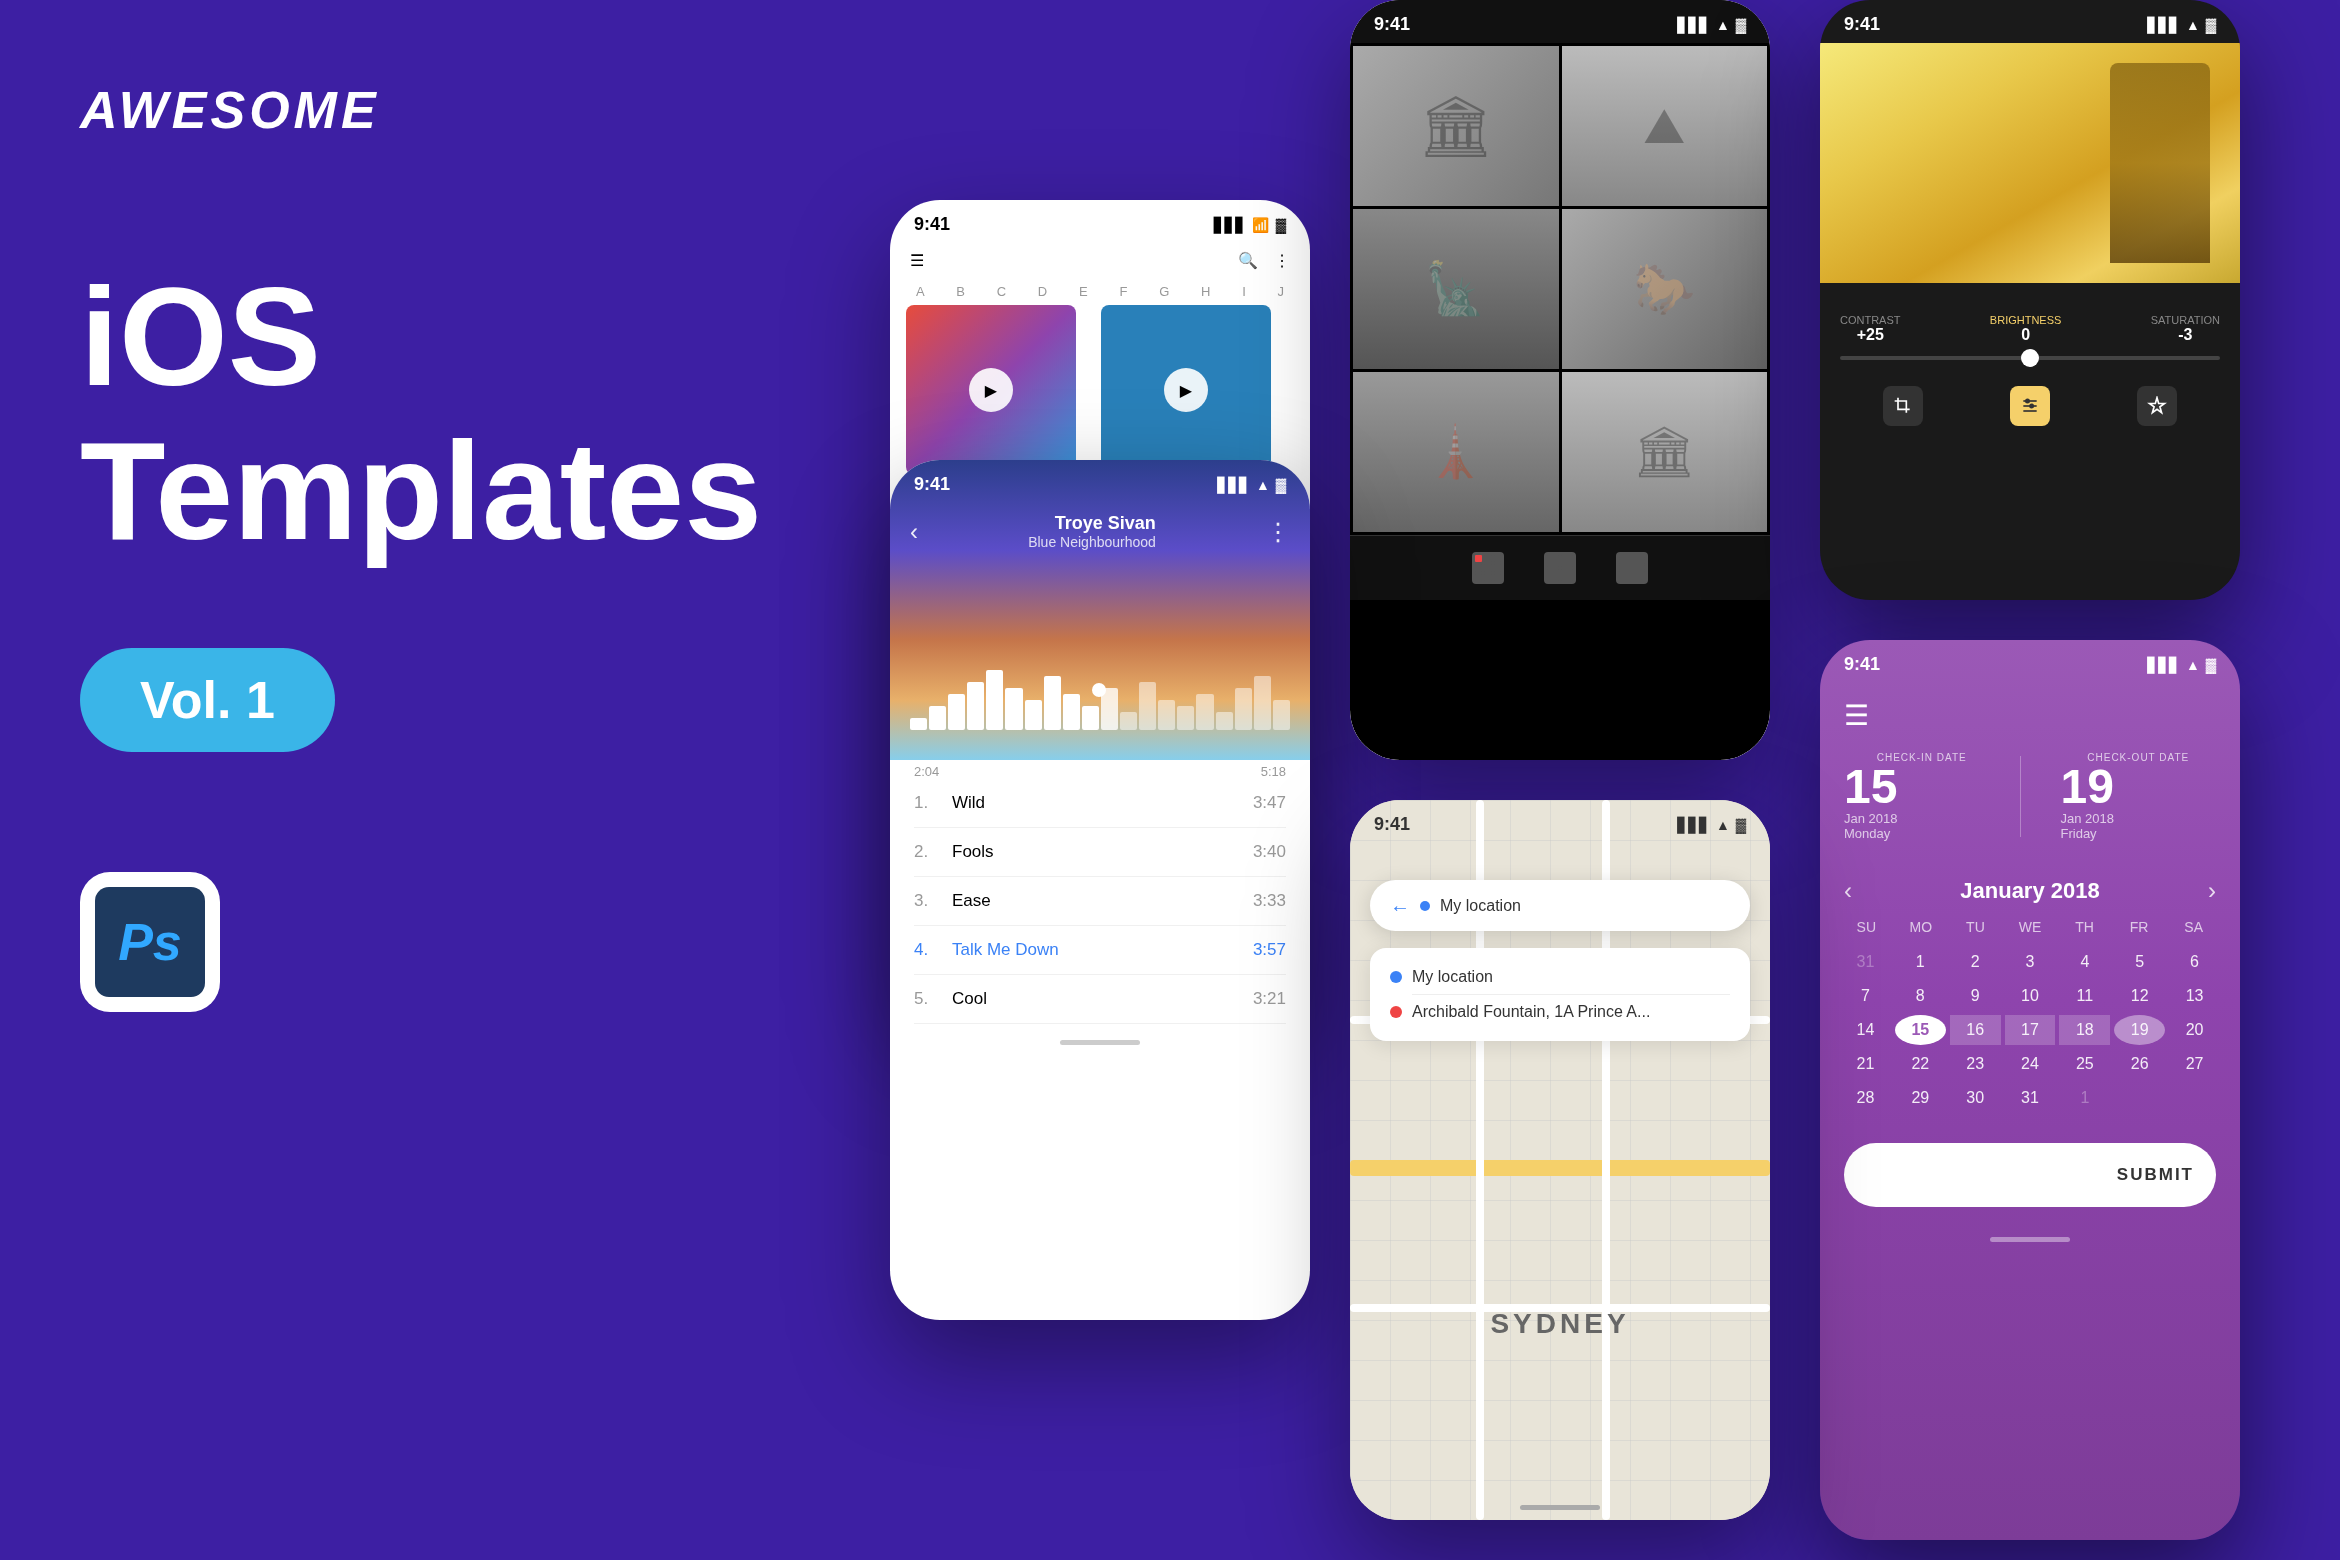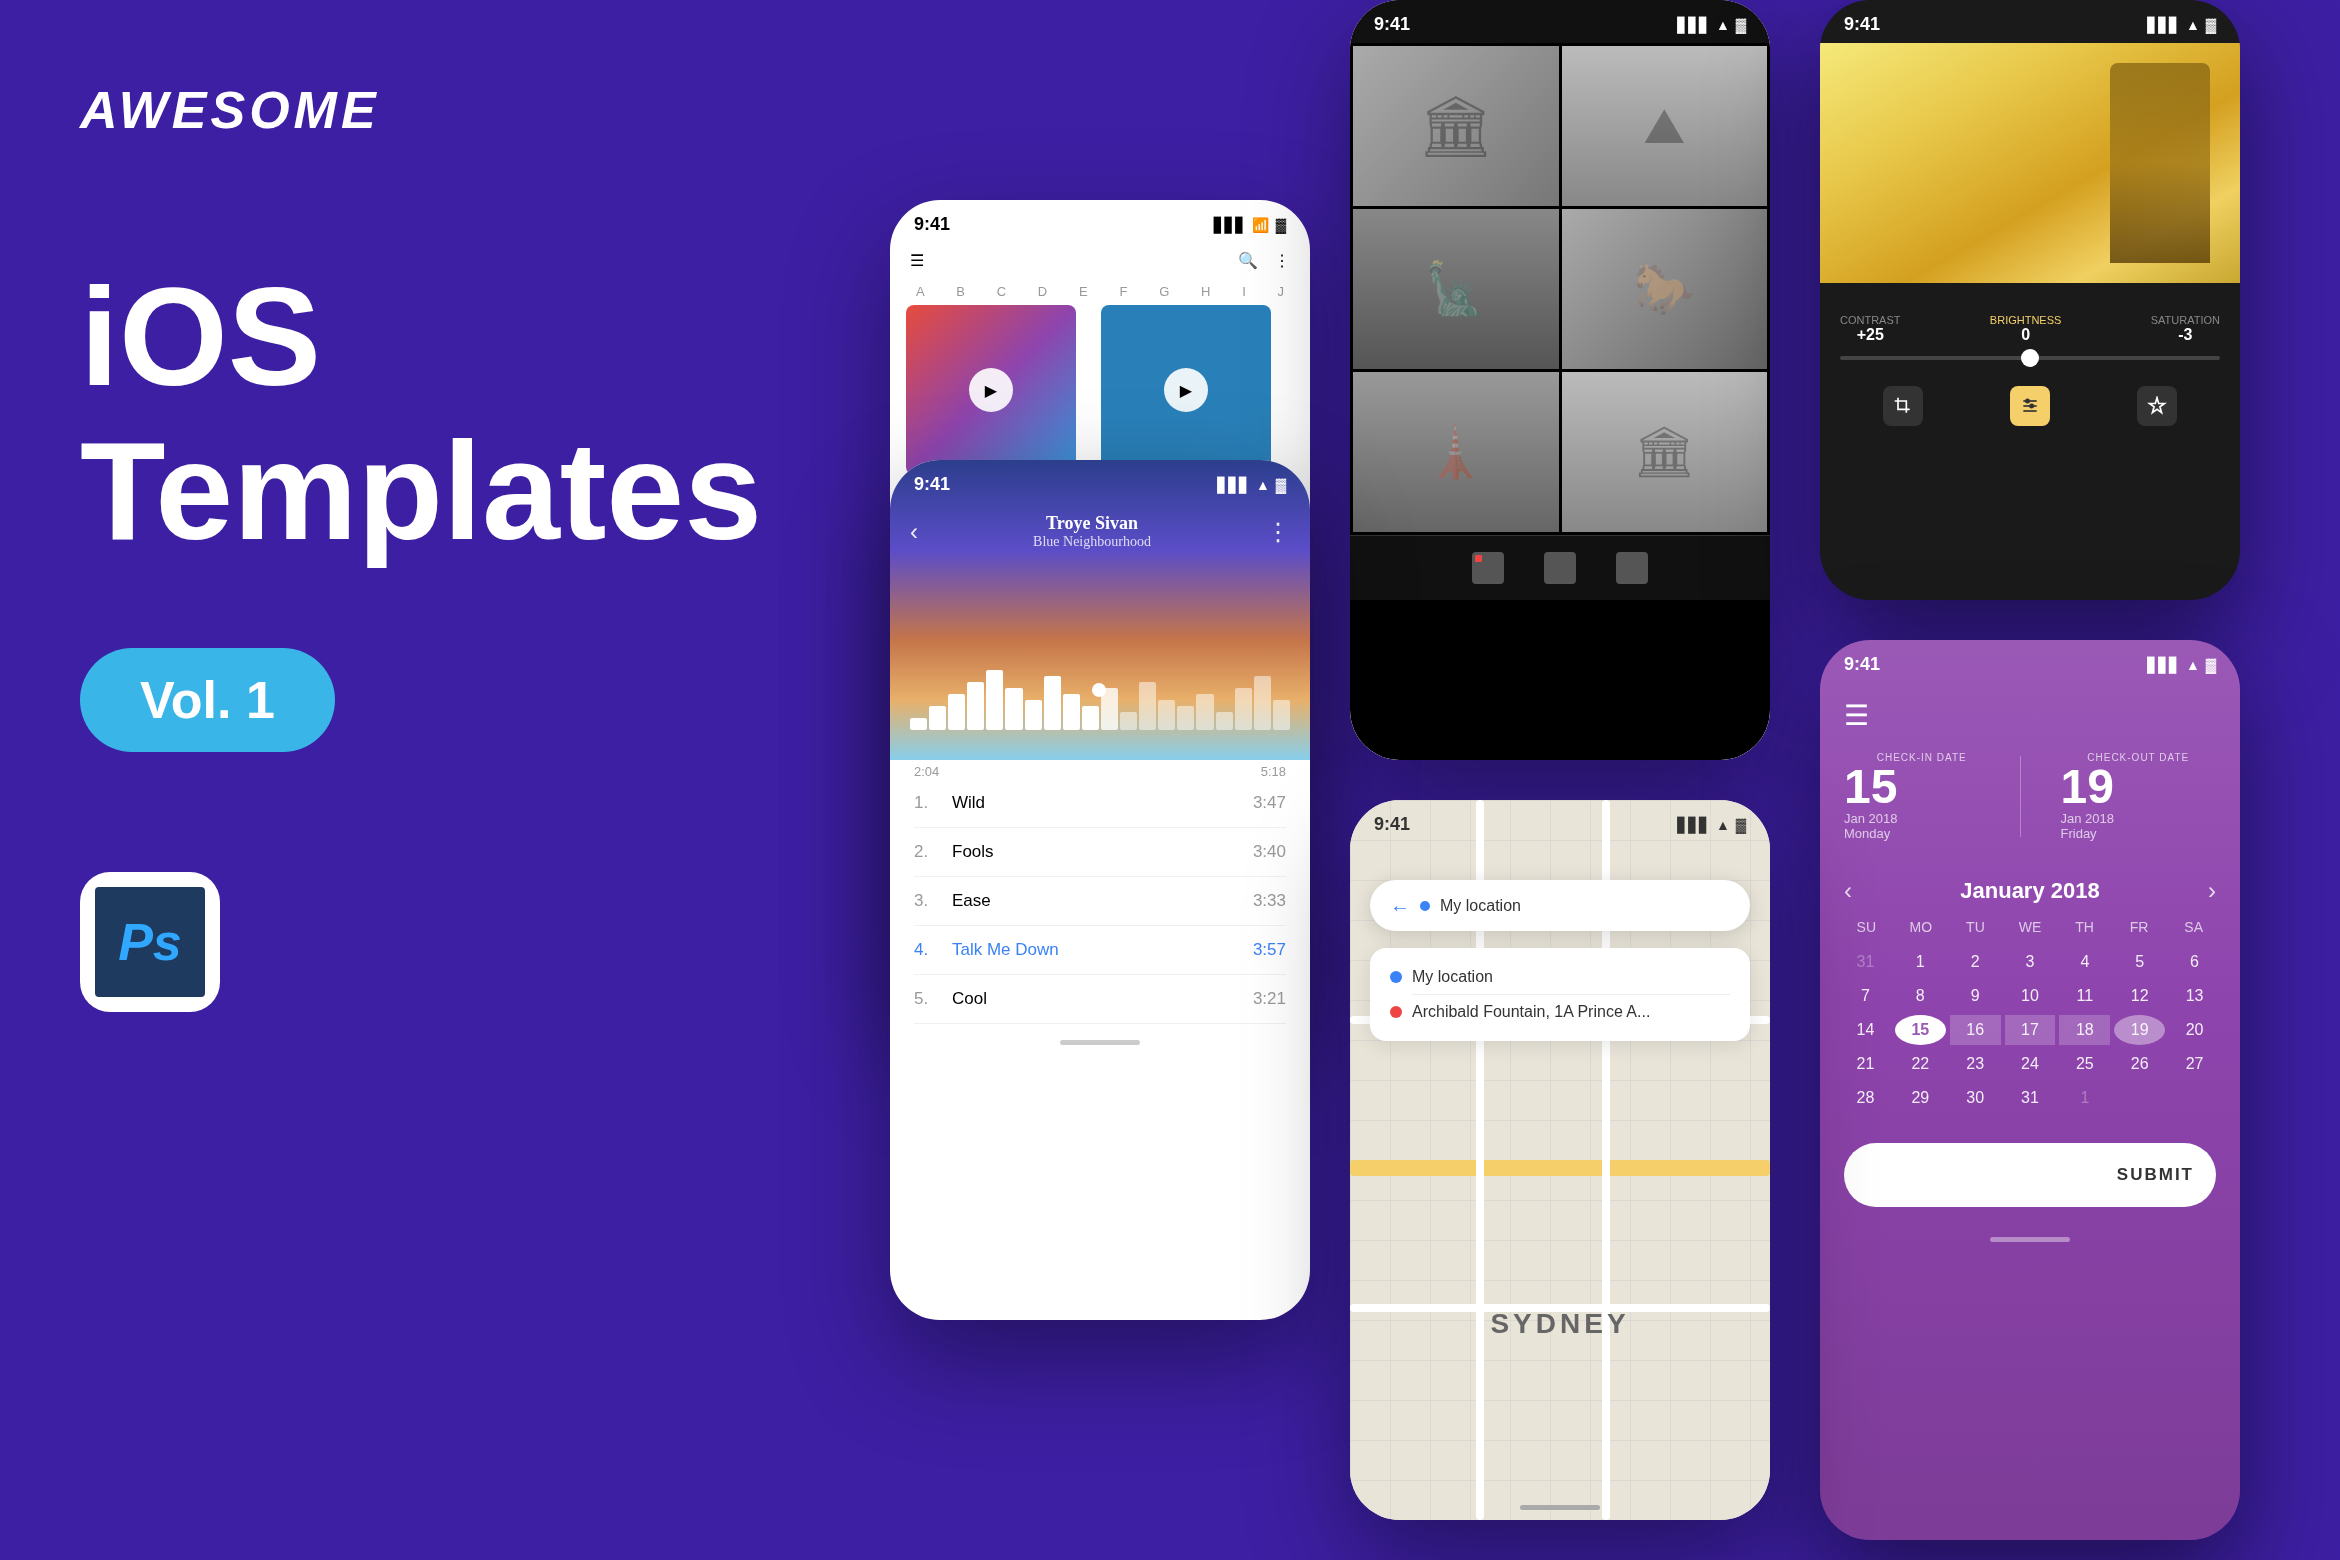--- a/index.html
+++ b/index.html
@@ -68,21 +68,21 @@
       border-radius: 30px;
       display: flex;
       align-items: center;
       justify-content: center;
     }
 
     .ps-inner {
       width: 110px;
       height: 110px;
       background: #1e3a5f;
-      border-radius: 4px;
+      border-radius: 14px;
       display: flex;
       align-items: center;
       justify-content: center;
       font-size: 52px;
       font-weight: 900;
       color: #31a8ff;
       font-style: italic;
     }
 
     
@@ -506,22 +506,21 @@
       align-items: center;
       padding: 10px 20px;
     }
 
     .player-back {
       font-size: 24px;
       color: rgba(255,255,255,0.9);
     }
 
     .player-album-info {
-      text-align: center;
-      font-family: Liberation Serif, serif;
+      text-align: right;
     }
 
     .player-album-name {
       font-size: 18px;
       font-weight: 600;
       color: white;
     }
 
     .player-album-sub {
       font-size: 14px;

